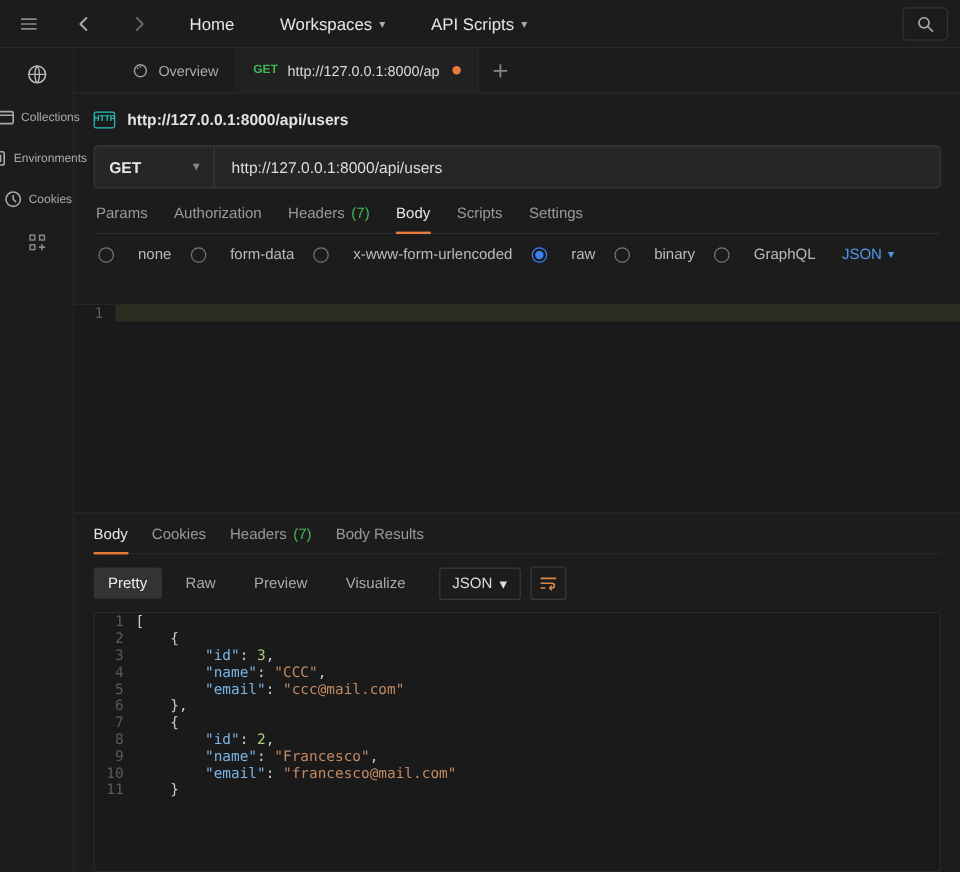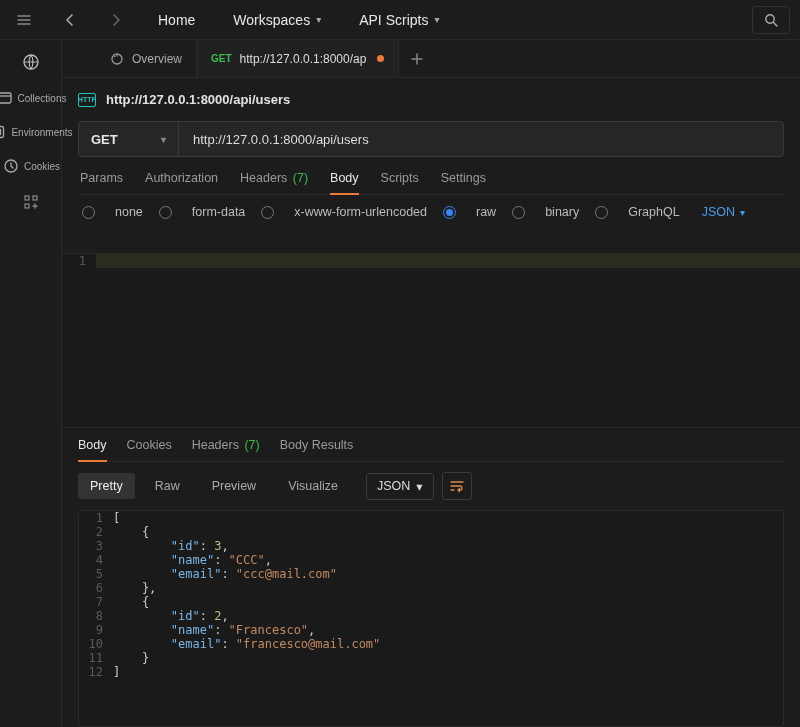--- a/index.html
+++ b/index.html
@@ -502,20 +502,16 @@
             <div class="code">        <span class="k-key">"name"</span>: <span class="k-str">"Francesco"</span>,</div>
           </div>
           <div class="line">
             <div class="gutter">10</div>
             <div class="code">        <span class="k-key">"email"</span>: <span class="k-str">"francesco@mail.com"</span></div>
           </div>
           <div class="line">
             <div class="gutter">11</div>
             <div class="code">    }</div>
           </div>
-          <div class="line">
-            <div class="gutter">12</div>
-            <div class="code">]</div>
-          </div>
         </div>
     </div>
   </div>
 </div>
 
 </body></html>

